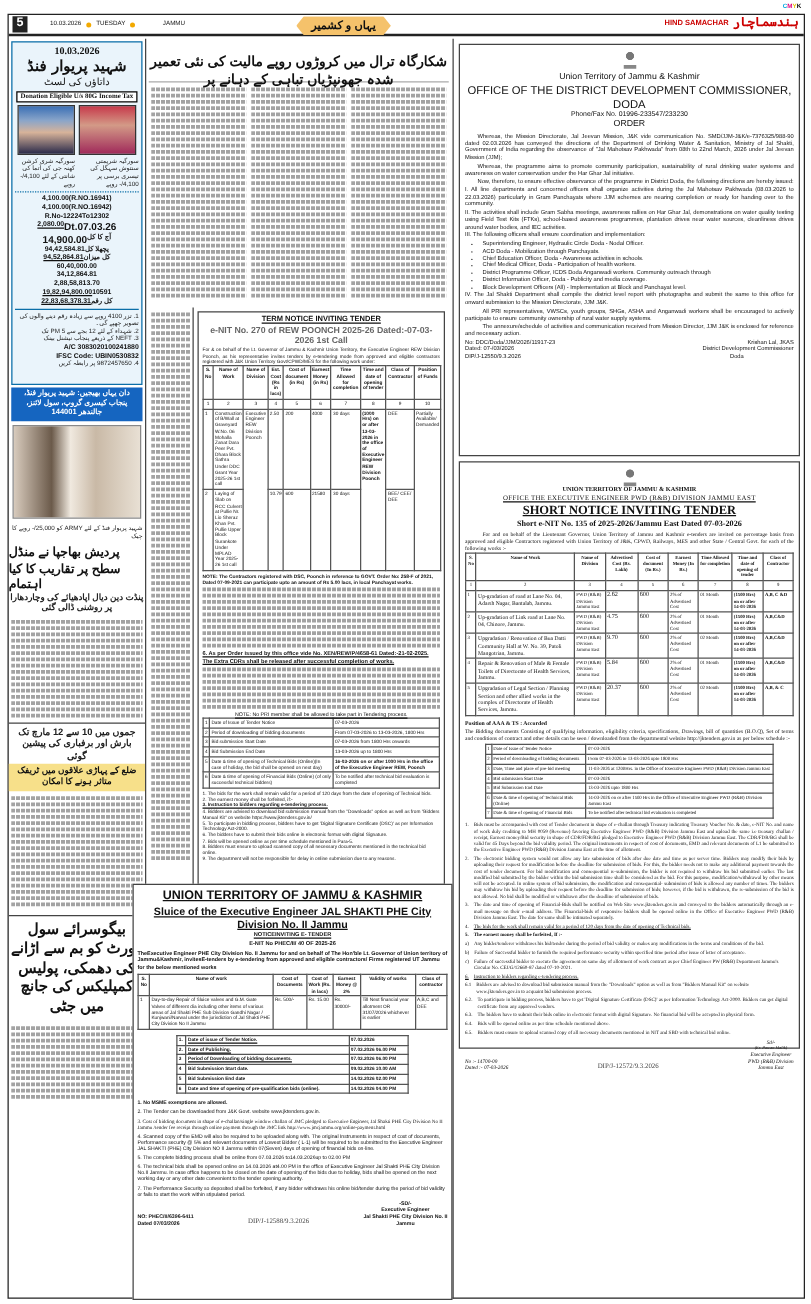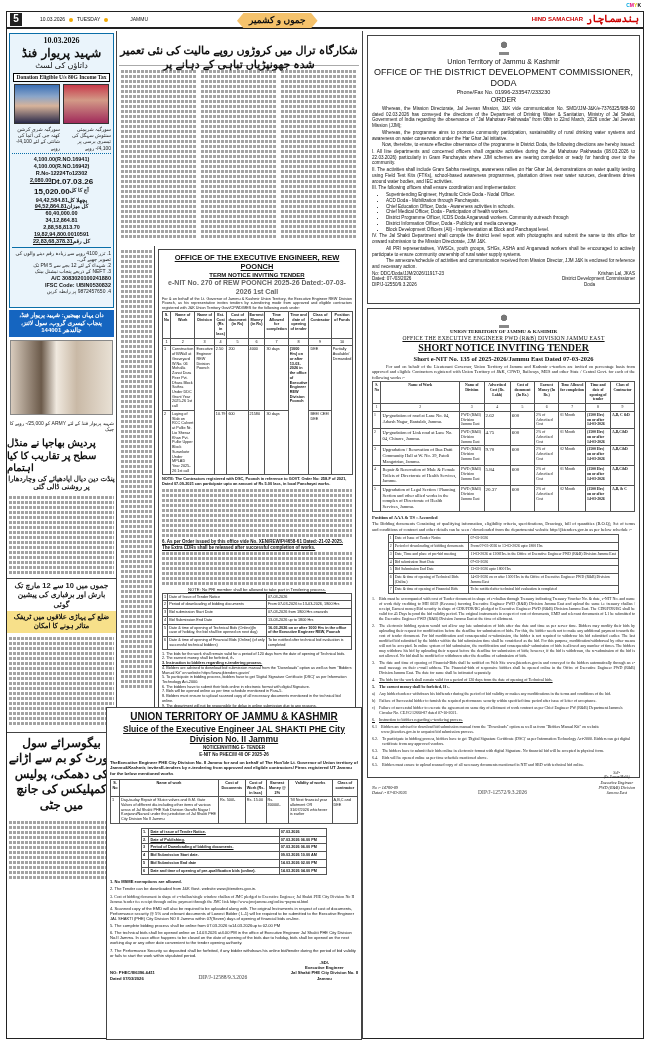--- a/index.html
+++ b/index.html
@@ -76,21 +76,21 @@
 
 <div class="page">
 
   <div class="hdr">
     <div class="pno">5</div>
     <span class="hdate">10.03.2026</span>
     <span class="dot"></span>
     <span>TUESDAY</span>
     <span class="dot"></span>
     <span class="hcity">JAMMU</span>
-    <span class="hbadge">جموں و کشمیر</span>
+    <span class="hbadge">یہاں و کشمیر</span>
     <span class="hsam">HIND SAMACHAR</span>
     <span class="hlogo">ہندسماچار</span>
   </div>
 
   <div class="col-left">
     <div class="donbox">
       <div class="don-date">10.03.2026</div>
       <div class="don-title">شہید پریوار فنڈ</div>
       <div class="don-sub">داتاؤں کی لسٹ</div>
       <div class="don-elig">Donation Eligible U/s 80G Income Tax</div>
@@ -114,21 +114,21 @@
           </div>
         <div class="amt">
             <span></span>
             <span>R.No-12224To12302</span>
           </div>
         <div class="amt">
             <span style="text-decoration:underline">2,080.00</span>
             <span class="big">Dt.07.03.26</span>
           </div>
         <div class="amt">
-            <span class="big">15,020.00</span>
+            <span class="big">14,900.00</span>
             <span>آج کا کل</span>
           </div>
         <div class="amt">
             <span>94,42,584.81</span>
             <span>پچھلا کل</span>
           </div>
         <div class="amt">
             <span style="text-decoration:underline">94,52,864.81</span>
             <span>کل میزان</span>
           </div>
@@ -423,21 +423,20 @@
             <div class="ln"></div>
             <div class="ln"></div>
             <div class="ln"></div>
             <div class="ln"></div>
             <div class="ln"></div>
             <div class="ln"></div>
             <div class="ln"></div>
           </div>
       </div>
       <div class="tenderbox" style="flex:1;overflow:hidden">
-        <div class="t-title">OFFICE OF THE EXECUTIVE ENGINEER, REW POONCH</div>
         <div class="t-sub">TERM NOTICE INVITING TENDER</div>
         <div class="t-nit">e-NIT No. 270 of REW POONCH 2025-26 Dated:-07-03-2026 1st Call</div>
         <div style="text-align:justify;font-size:3.8px">For &amp; on behalf of the Lt. Governor of Jammu &amp; Kashmir Union Territory, the Executive Engineer REW Division Poonch, as his representative invites tenders by e-tendering mode from approved and eligible contractors registered with J&amp;K Union Territory Govt/CPWD/MES for the following work under:</div>
         <table>
           <tbody>
               <tr>
             <th>S. No</th>
                 <th>Name of Work</th>
                 <th>Name of Division</th>
                 <th>Est. Cost (Rs in lacs)</th>
@@ -634,21 +633,21 @@
       <div class="c" style="font-weight:bold">
         <div>-SD/-</div>
         <div>Executive Engineer</div>
         <div>Jal Shakti PHE City Division No. II</div>
         <div>Jammu</div>
       </div>
     </div>
   </div>
 
   <div class="col-right">
-    <div class="rnotice" style="height:269px">
+    <div class="rnotice" style="height:330px">
       <div class="emblem"></div>
       <div class="ddc-l1">Union Territory of Jammu &amp; Kashmir</div>
       <div class="ddc-l2">OFFICE OF THE DISTRICT DEVELOPMENT COMMISSIONER, DODA</div>
       <div class="ddc-l3">Phone/Fax No. 01996-233547/233230</div>
       <div class="ddc-l4">ORDER</div>
       <p style="text-indent:10px">Whereas, the Mission Directorate, Jal Jeevan Mission, J&amp;K vide communication No. SMD/JJM-J&amp;K/e-7376325/988-90 dated 02.03.2026 has conveyed the directions of the Department of Drinking Water &amp; Sanitation, Ministry of Jal Shakti, Government of India regarding the observance of "Jal Mahotsav Pakhwada" from 08th to 22nd March, 2026 under Jal Jeevan Mission (JJM);</p>
       <p style="text-indent:10px">Whereas, the programme aims to promote community participation, sustainability of rural drinking water systems and awareness on water conservation under the Har Ghar Jal initiative.</p>
       <p style="text-indent:10px">Now, therefore, to ensure effective observance of the programme in District Doda, the following directions are hereby issued:</p>
       <p>I. All line departments and concerned officers shall organize activities during the Jal Mahotsav Pakhwada (08.03.2026 to 22.03.2026) particularly in Gram Panchayats where JJM schemes are nearing completion or ready for handing over to the community.</p>
       <p>II. The activities shall include Gram Sabha meetings, awareness rallies on Har Ghar Jal, demonstrations on water quality testing using Field Test Kits (FTKs), school-based awareness programmes, plantation drives near water sources, cleanliness drives around water bodies, and IEC activities.</p>

